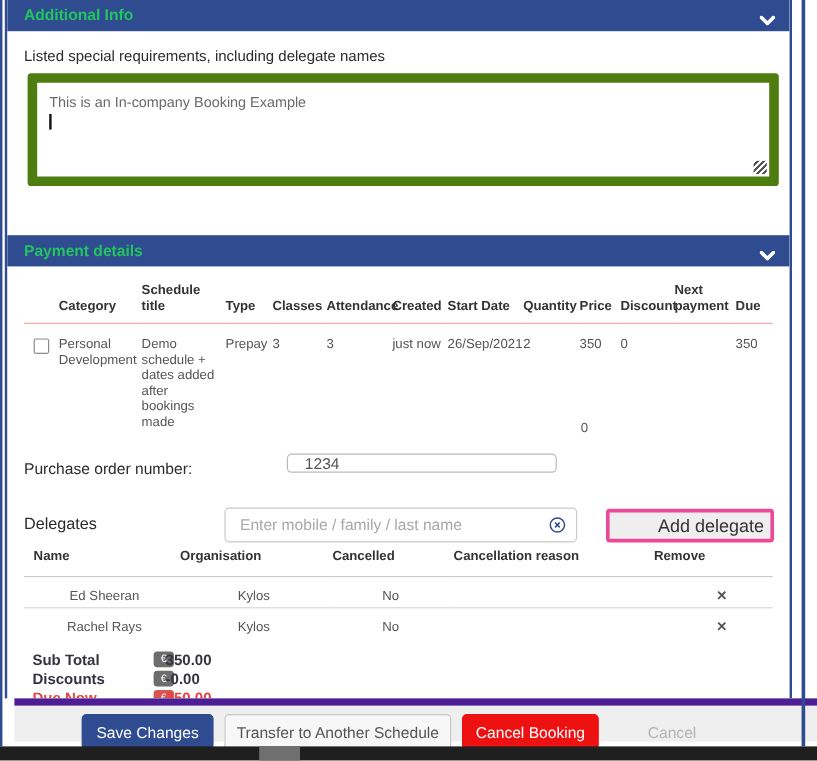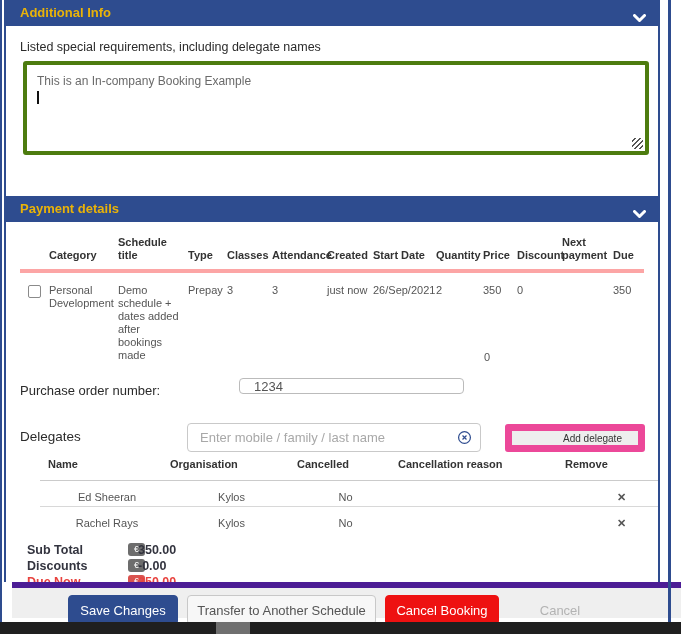--- a/index.html
+++ b/index.html
@@ -9,55 +9,55 @@
   
   .edge { position:absolute; background:#2e4c8f; z-index:30; }
   .edge-left-outer  { left:0;   top:0; width:2px; height:622px; }
   .edge-right-outer { left:668px; top:0; width:3px; height:622px; }
 
   
   .modal-body { position:absolute; left:4px; top:0; width:656px; height:582px;
     border-left:2px solid #2e4c8f; border-right:2px solid #2e4c8f; background:#fff; overflow:hidden; }
 
   .section-bar { position:absolute; left:0; width:652px; height:26px; background:#2e4c8f; }
-  .section-bar .bar-title { position:absolute; left:14px; top:0; line-height:26px; color:#eab308; font-size:13px; font-weight:bold; }
+  .section-bar .bar-title { position:absolute; left:14px; top:0; line-height:26px; color:#22c55e; font-size:13px; font-weight:bold; }
   .section-bar .bar-chevron { position:absolute; right:12px; top:9px; }
 
   .req-label { position:absolute; left:14px; top:40px; font-size:12.5px; color:#2b2b2b; }
 
   .textarea-box { position:absolute; left:17px; top:61px; width:626px; height:94px;
-    border:4px solid #4d7c0f; border-radius:3px; background:#fff; padding:8px 10px; font-size:12px; color:#6a6a6a; line-height:16px; }
+    border:8px solid #4d7c0f; border-radius:3px; background:#fff; padding:8px 10px; font-size:12px; color:#6a6a6a; line-height:16px; }
   .caret { display:inline-block; width:2px; height:13px; background:#111; vertical-align:text-bottom; }
   .resize-grip { position:absolute; right:2px; bottom:2px; width:11px; height:11px;
     background:repeating-linear-gradient(135deg, transparent 0 2px, #555 2px 3.5px); }
 
   
   table { border-collapse:collapse; table-layout:fixed; }
   .pay-table { position:absolute; left:14px; top:236px; width:624px; }
-  .pay-table th { font-size:11px; font-weight:bold; color:#333; text-align:left; vertical-align:bottom; padding:0 4px 7px 0; line-height:13px; border-bottom:4px solid #fca5a5; }
+  .pay-table th { font-size:11px; font-weight:bold; color:#333; text-align:left; vertical-align:bottom; padding:0 4px 7px 0; line-height:13px; border-bottom:1px solid #fca5a5; }
   .pay-table td { font-size:11px; color:#555; text-align:left; vertical-align:top; padding:11px 4px 0 0; line-height:13px; }
   .checkbox { width:13px; height:13px; border:1.5px solid #8a8a8a; border-radius:2px; background:#fff; margin-left:8px; margin-top:1px; }
 
   .misc-zero { position:absolute; left:478px; top:351px; font-size:11px; color:#555; }
 
   .po-label { position:absolute; left:14px; top:383px; font-size:13px; color:#2b2b2b; }
   .po-input { position:absolute; left:233px; top:378px; width:225px; height:16px; border:1px solid #bbb; border-radius:4px;
     font-family:"Liberation Sans",sans-serif; font-size:13px; color:#555; padding:0 0 0 14px; background:#fff; }
 
   .delegates-label { position:absolute; left:14px; top:429px; font-size:13.5px; color:#2b2b2b; }
   .search-wrap { position:absolute; left:181px; top:423px; width:294px; height:29px; }
   .search-input { width:100%; height:100%; border:1px solid #c9c9c9; border-radius:4px; padding:0 30px 0 12px;
     font-family:"Liberation Sans",sans-serif; font-size:13px; color:#555; background:#fff; }
   .search-input::placeholder { color:#a8a8a8; opacity:1; }
   .clear-icon { position:absolute; right:9px; top:7px; cursor:pointer; }
-  .add-delegate-btn { position:absolute; left:499px; top:424px; width:140px; height:28px; background:#eee; border:7px solid #ec4899;
-    border-radius:3px; font-family:"Liberation Sans",sans-serif; font-size:10px; color:#333;padding-left:35px; }
-
-  
-  .del-table { position:absolute; left:14px; top:458px; width:624px;margin-left:20px; }
+  .add-delegate-btn { position:absolute; left:499px; top:424px; width:140px; height:28px; background:#eee; border:3px solid #ec4899;
+    border-radius:3px; font-family:"Liberation Sans",sans-serif; font-size:15px; color:#333;padding-left:35px; }
+
+  
+  .del-table { position:absolute; left:14px; top:458px; width:624px; }
   .del-table th { font-size:11px; font-weight:bold; color:#333; text-align:left; vertical-align:bottom; padding:0 4px 9px 0; line-height:13px; border-bottom:1px solid #cbcbcb; }
   .del-table td { font-size:11px; color:#555; text-align:center; vertical-align:top; padding:10px 4px 2px 0; line-height:13px; }
   .del-table tr.sep td { border-bottom:1px solid #d8d8d8; }
   .del-table .cell-first { padding-left:8px; }
   .remove-x { padding-left:18px !important; font-weight:bold; color:#1a1a1a; font-size:11px; cursor:pointer; }
 
   
   .total-row { position:absolute; left:21px; height:14px; }
   .total-row .t-label { position:absolute; left:0; top:0; width:95px; font-size:12.5px; font-weight:bold; color:#33343f; }
   .total-row .t-badge { position:absolute; left:101px; top:0; width:17px; height:13px; border-radius:3px; background:#6d6d6d;

